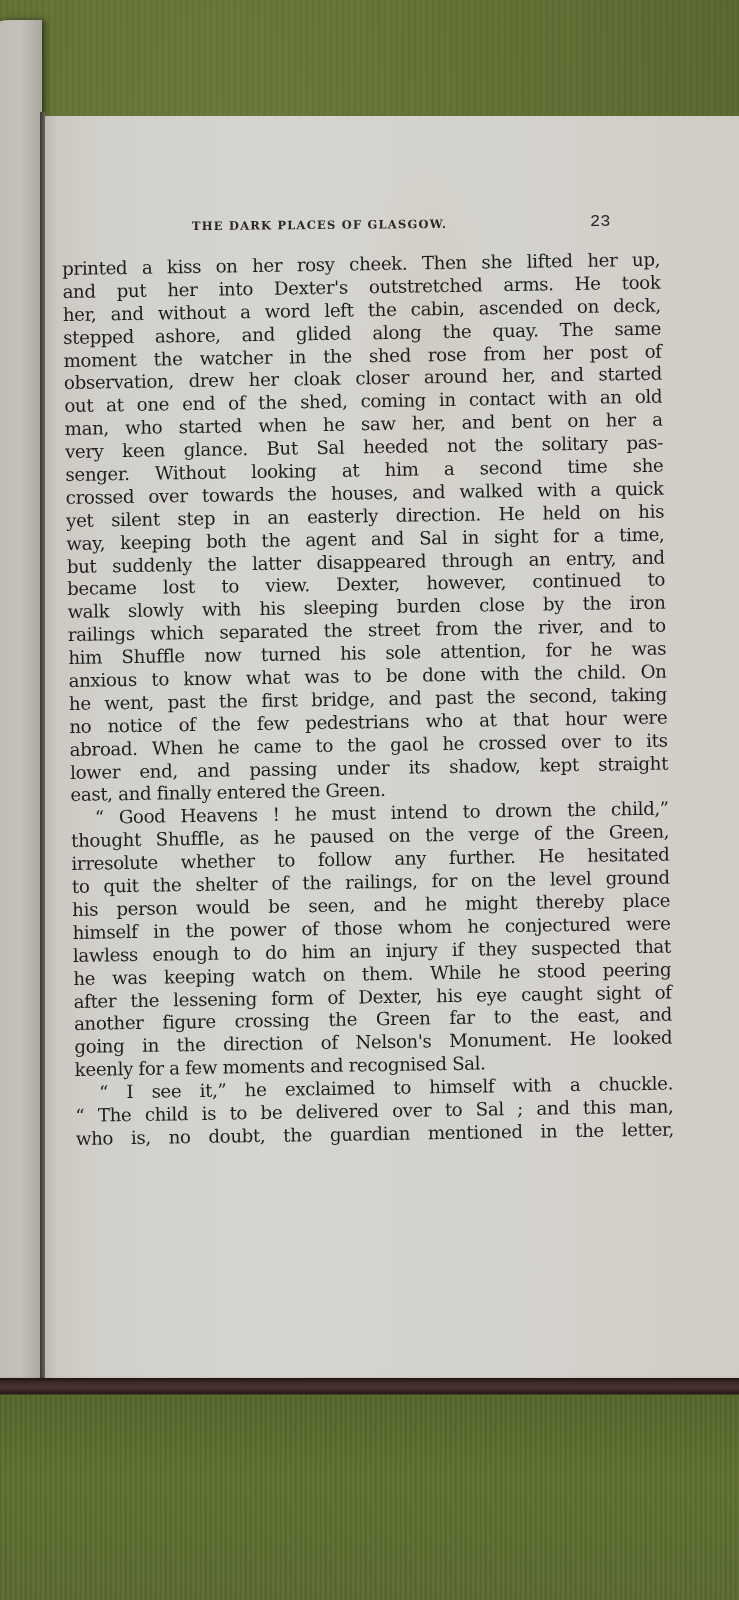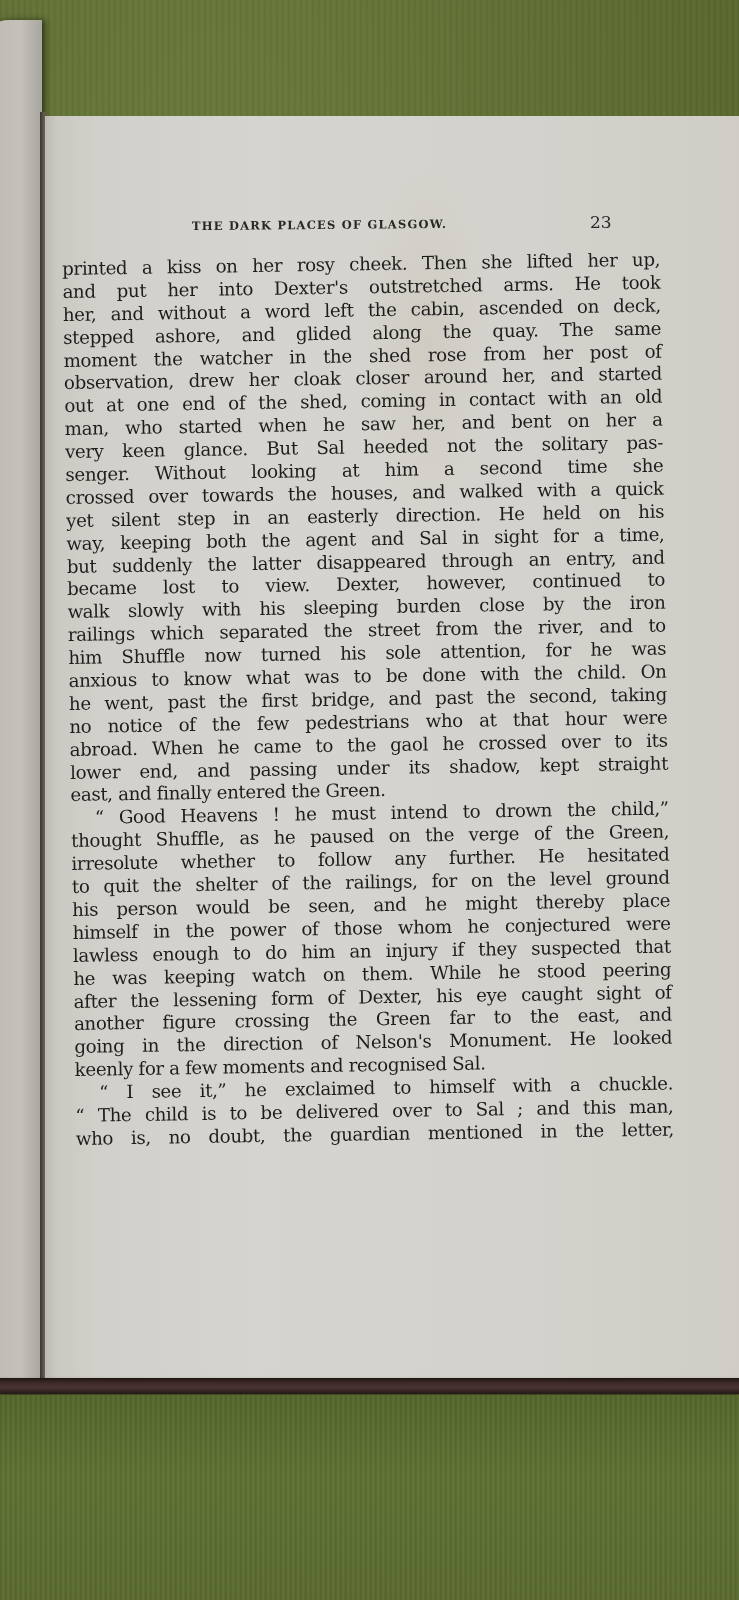--- a/index.html
+++ b/index.html
@@ -77,20 +77,21 @@
       color: #2a2826;
       font-weight: bold;
       transform: rotate(-0.5deg);
     }
     .page-number {
       position: absolute;
       top: 212px;
       left: 590px;
       font-size: 17px;
       color: #2a2826;
+      font-family: Liberation Mono, monospace;
     }
     .body-text {
       position: absolute;
       top: 258px;
       left: 62px;
       width: 598px;
       transform: rotate(-0.9deg);
       transform-origin: 0 0;
     }
     .line {

